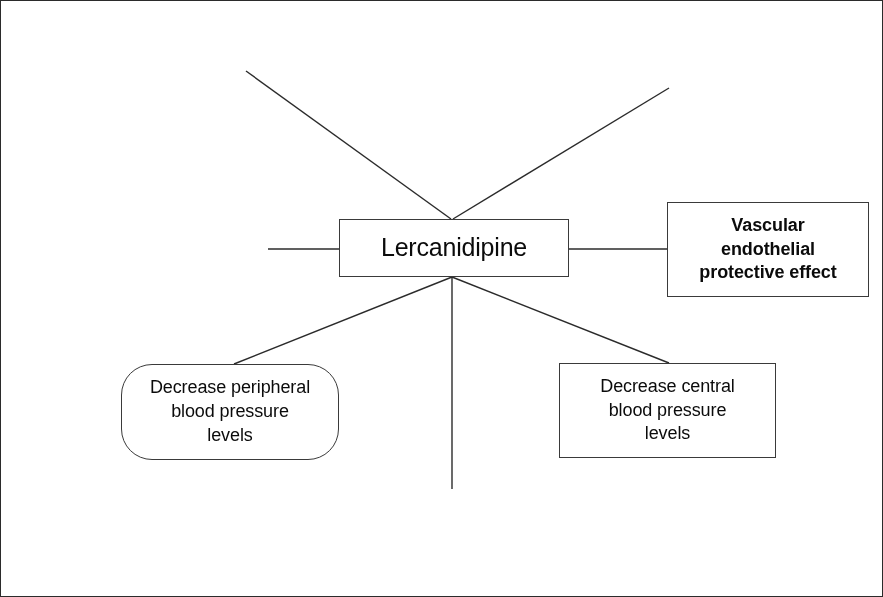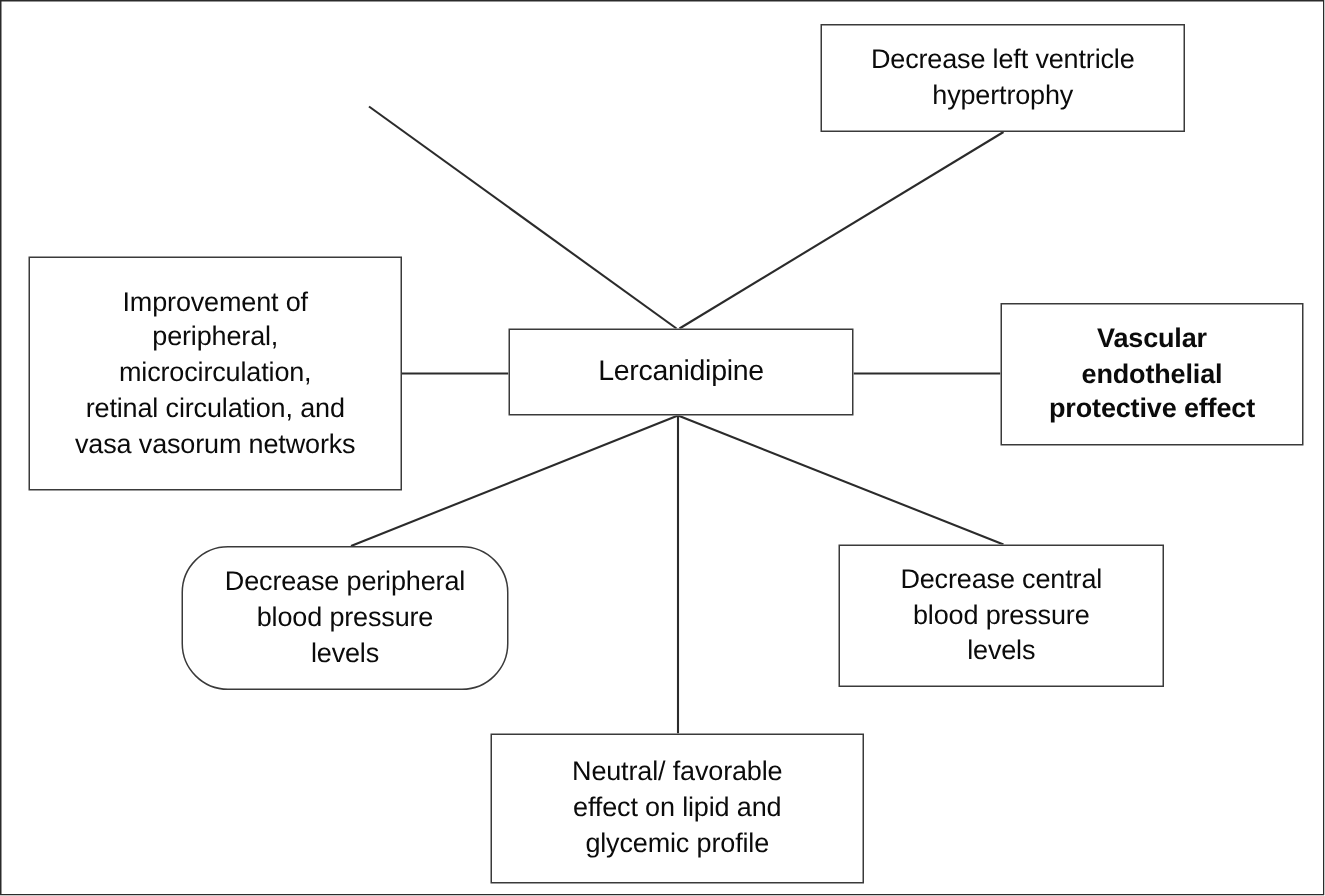--- a/index.html
+++ b/index.html
@@ -40,21 +40,21 @@
     line-height: 1.32;
     letter-spacing: -0.1px;
     z-index: 2;
     padding: 2px 6px;
   }
   .node .label {
     display: block;
     white-space: pre-line;
   }
   .node.center {
-    font-size: 19px;
+    font-size: 25px;
     line-height: 1.1;
     letter-spacing: -0.2px;
     border-width: 1px;
   }
 </style>
 </head>
 <body>
 
 <div id="canvas">
 
@@ -66,50 +66,34 @@
       <line x1="451" y1="276" x2="233" y2="363" stroke="#2b2b2b" stroke-width="1.4"></line>
       <line x1="451" y1="276" x2="668" y2="362" stroke="#2b2b2b" stroke-width="1.4"></line>
       <line x1="451" y1="276" x2="451" y2="488" stroke="#2b2b2b" stroke-width="1.4"></line>
     </svg>
 
   <div class="node center" id="node-center" style="left: 338px; top: 218px; width: 230px; height: 58px;">
     <span class="label">Lercanidipine</span>
   </div>
 
 
-  <div class="node" id="node-1" style="left: 546px; top: 15px; width: 243px; height: 72px;">
-    <span class="label">Decrease left ventricle
-hypertrophy</span>
-  </div>
 
-  <div class="node" id="node-2" style="left: 18px; top: 170px; width: 249px; height: 156px;">
-    <span class="label">Improvement of
-peripheral,
-microcirculation,
-retinal circulation, and
-vasa vasorum networks</span>
-  </div>
 
   <div class="node" id="node-3" style="left: 666px; top: 201px; width: 202px; height: 95px; font-weight: bold;">
     <span class="label">Vascular
 endothelial
 protective effect</span>
   </div>
 
   <div class="node" id="node-4" style="left: 120px; top: 363px; width: 218px; height: 96px; border-radius: 31px;">
     <span class="label">Decrease peripheral
 blood pressure
 levels</span>
   </div>
 
   <div class="node" id="node-5" style="left: 558px; top: 362px; width: 217px; height: 95px;">
     <span class="label">Decrease central
 blood pressure
 levels</span>
   </div>
 
-  <div class="node" id="node-6" style="left: 326px; top: 488px; width: 249px; height: 100px;">
-    <span class="label">Neutral/ favorable
-effect on lipid and
-glycemic profile</span>
-  </div>
 
 </div>
 
 </body></html>

